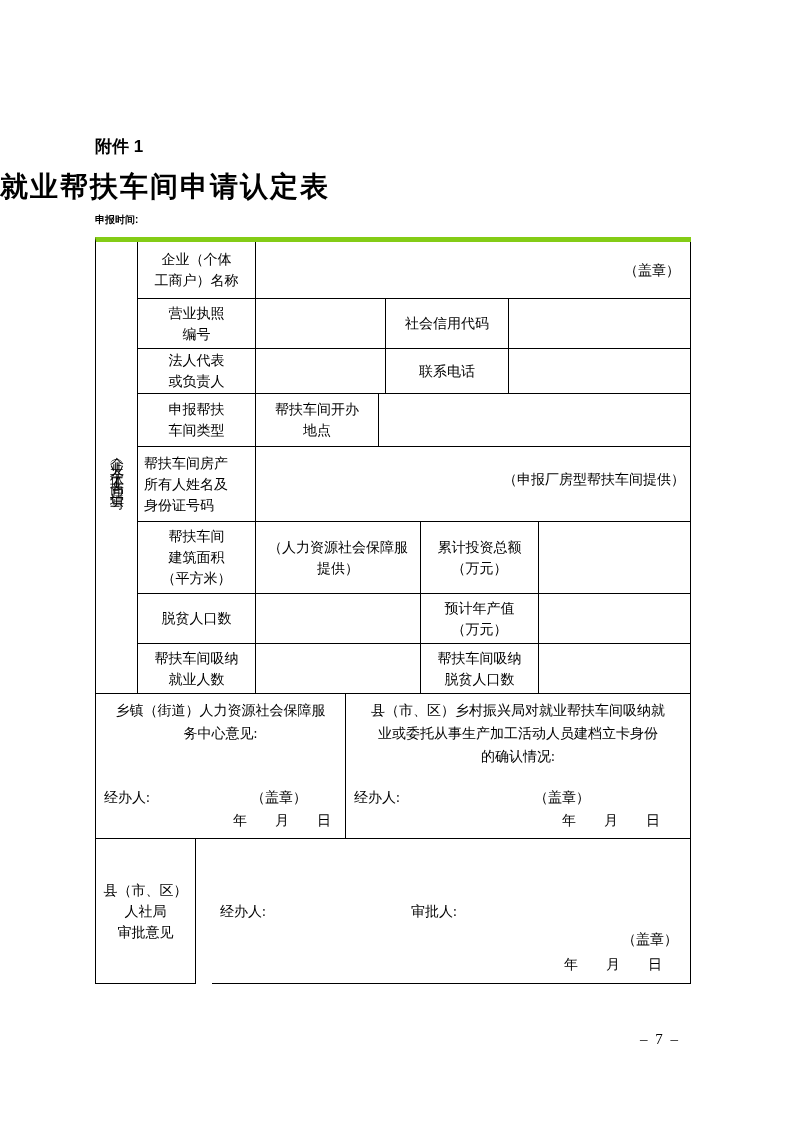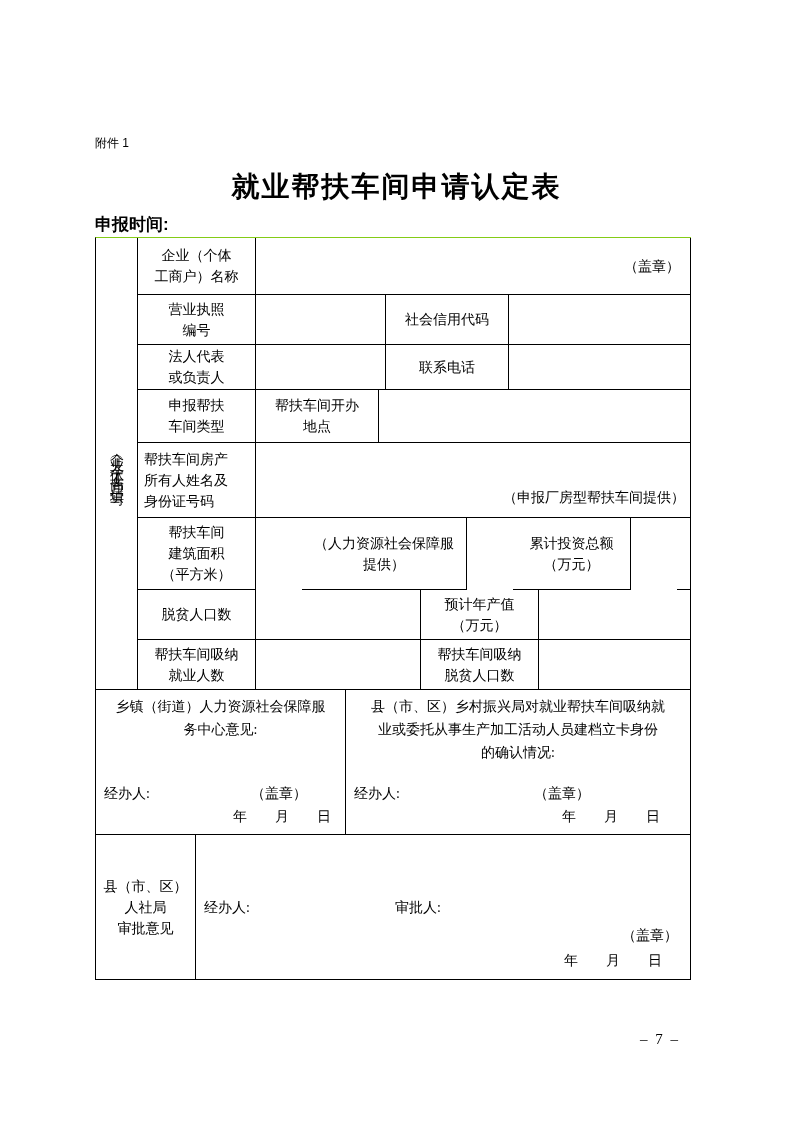--- a/index.html
+++ b/index.html
@@ -3,70 +3,70 @@
 <meta charset="utf-8">
 <style>
   * { margin:0; padding:0; box-sizing:border-box; }
   html,body { background:#ffffff; }
   .page {
     position:relative; width:793px; height:1122px; background:#fff;
     font-family:"Liberation Serif", serif; color:#000; overflow:hidden;
   }
   .attachment {
     position:absolute; left:95px; top:135px;
-    font-family:"Liberation Sans", sans-serif; font-weight:normal; font-size:12px;
+    font-family:"Liberation Sans", sans-serif; font-weight:bold; font-size:17px;
   }
   .title {
-    position:absolute; left:0; right:0; top:168px; text-align:center;
+    position:absolute; left:0; right:0; top:168px; text-align:left;
     font-family:"Liberation Sans", sans-serif; font-weight:bold; font-size:28px; letter-spacing:2px;
   }
   .declare {
     position:absolute; left:95px; top:213px;
-    font-family:"Liberation Sans", sans-serif; font-weight:bold; font-size:17px;
+    font-family:"Liberation Sans", sans-serif; font-weight:bold; font-size:10px;
   }
   .pageno { position:absolute; left:640px; top:1031px; font-size:15px; letter-spacing:2px; }
 
   .tbl {
     position:absolute; left:95px; top:237px; width:596px;
-    border-left:1px solid #000; border-top:1px solid #84cc16;
+    border-left:1px solid #000; border-top:5px solid #84cc16;
     font-size:14px;
   }
   .cell { border-right:1px solid #000; border-bottom:1px solid #000; }
   .trow { display:flex; }
   .s1 { display:flex; }
   .vhead { width:42px; display:flex; align-items:center; justify-content:center; }
   .vtext { writing-mode:vertical-lr; text-orientation:mixed; letter-spacing:4px; font-size:14px; }
   .s1body { flex:1; display:flex; flex-direction:column; }
 
   .cc { display:flex; align-items:center; justify-content:center; text-align:center;
         white-space:pre-line; line-height:1.5; }
   .lab   { width:118px; }
   .c130  { width:130px; }
   .c123  { width:123px; }
   .c165  { width:165px; }
   .c118b { width:118px; }
   .cfill { flex:1; }
   .h57{height:57px;} .h50{height:50px;} .h45{height:45px;} .h53{height:53px;}
-  .h75{height:75px;} .h72{height:72px;gap:46px;}
+  .h75{height:75px;} .h72{height:72px;}
   .seal-right { justify-content:flex-end; padding-right:10px; }
   .left-lab { justify-content:flex-start; text-align:left; padding-left:6px; }
-  .note-br { align-items:flex-end; justify-content:flex-end; padding:0 5px 9px 0; }
+  .note-br { justify-content:flex-end; padding:0 5px 9px 0; }
 
   .s2 { display:flex; height:145px; }
   .s2l { width:250px; }
   .s2r { flex:1; }
   .op { display:flex; flex-direction:column; }
   .op-title { text-align:center; padding:5px 8px 0 8px; line-height:1.65; white-space:pre-line; }
   .op-line { display:flex; justify-content:space-between; margin-top:auto; padding-left:8px; line-height:1.5; }
   .op-line.town { padding-right:38px; }
   .op-line.county { padding-right:100px; }
   .op-date { text-align:right; padding:2px 14px 7px 0; line-height:1.5; }
   .op-date.county { padding-right:30px; }
 
-  .s3 { display:flex; height:145px; }
+  .s3 { display:flex; height:145px;gap:16px; }
   .s3l { width:100px; }
   .s3r { flex:1; display:flex; flex-direction:column; }
   .s3-names { display:flex; margin-top:62px; padding-left:8px; line-height:1.5; }
   .s3-approver { margin-left:145px; }
   .s3-seal { text-align:right; padding-right:12px; margin-top:7px; line-height:1.5; }
   .s3-date { text-align:right; padding-right:28px; margin-top:4px; line-height:1.5; }
 </style>
 </head>
 <body>
 

